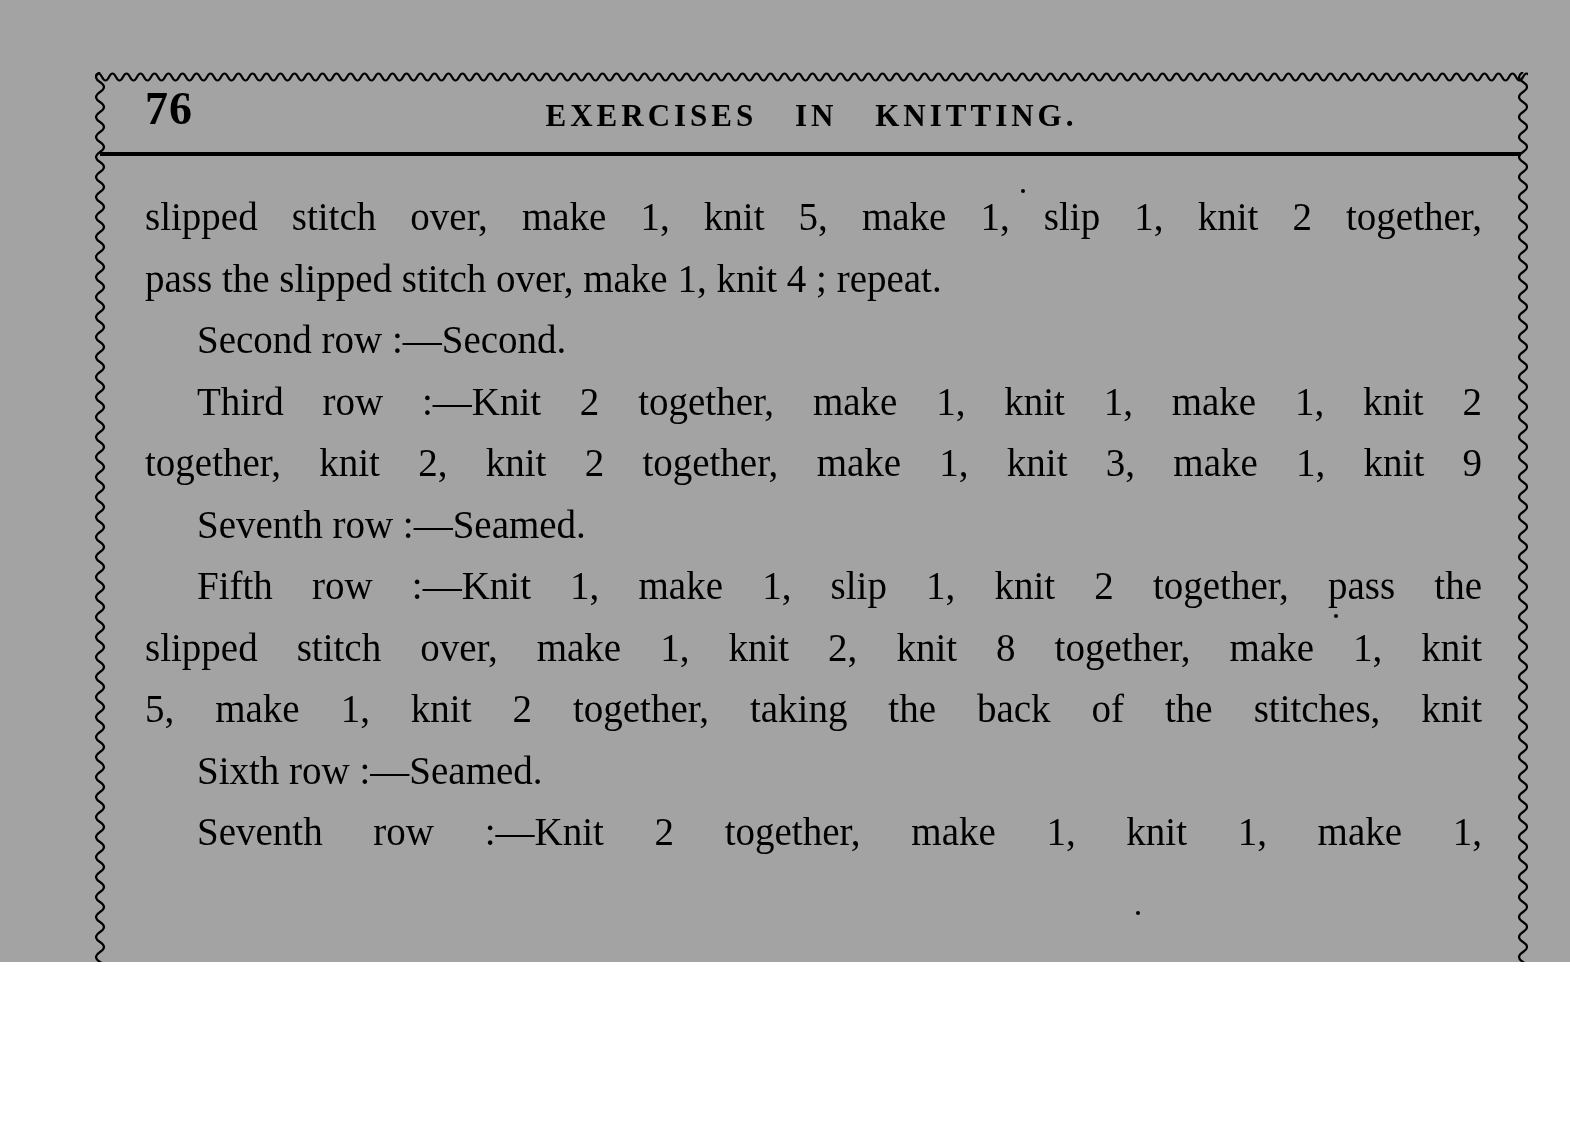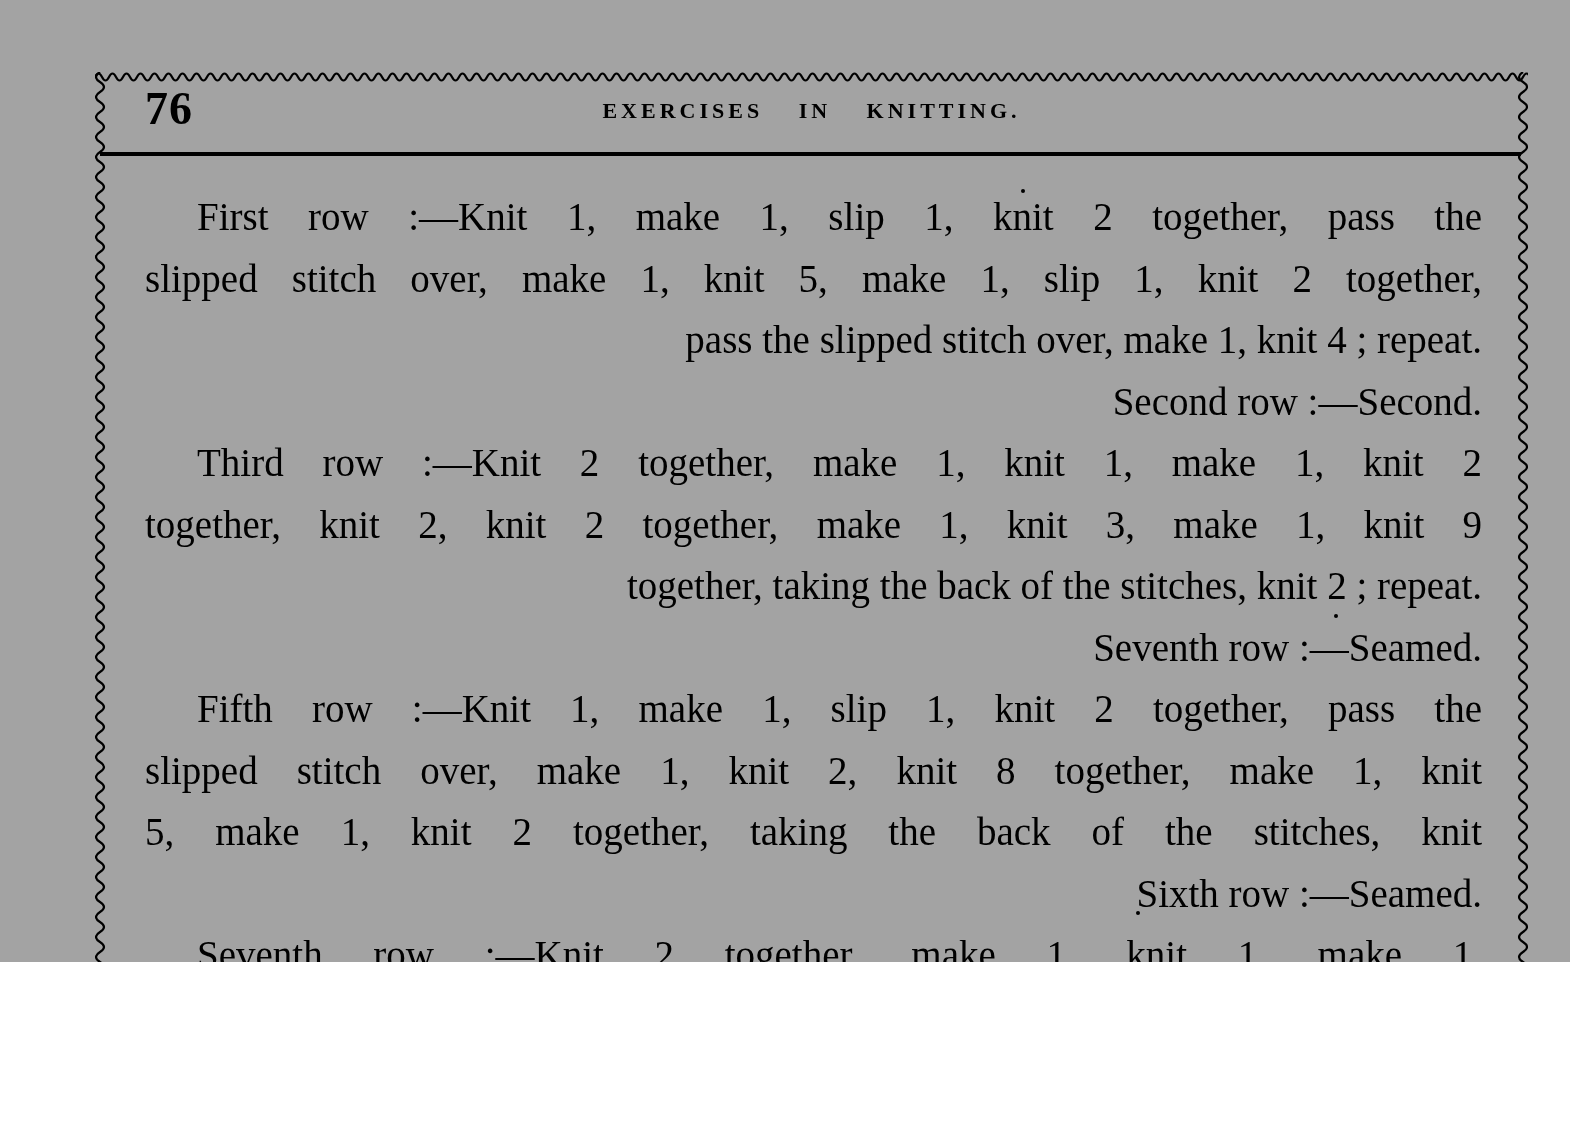--- a/index.html
+++ b/index.html
@@ -8,54 +8,52 @@
     overflow:hidden;font-family:"Liberation Serif","DejaVu Serif",serif;
   }
   .frame{position:absolute;left:95px;top:72px;width:1433px;height:1031px;}
   .frame>svg{position:absolute;left:0;top:0;width:100%;height:100%;}
   .page-number{
     position:absolute;left:50px;top:10px;
     font-size:46px;font-weight:700;letter-spacing:1px;
   }
   .title{
     position:absolute;left:0;right:0;top:26px;text-align:center;
-    font-size:22px;font-weight:700;letter-spacing:4px;word-spacing:26px;
+    font-size:31px;font-weight:700;letter-spacing:4px;word-spacing:26px;
   }
   .rule{position:absolute;left:5px;right:7px;top:80px;height:4px;background:#000;}
   .body{
     position:absolute;left:50px;right:46px;top:114px;
     font-size:39px;line-height:61.5px;
   }
-  .line{text-align:right;}
+  .line{text-align:left;}
   .line.just{text-align:justify;text-align-last:justify;}
   .line.indent{text-indent:52px;}
   .speck{position:absolute;background:#000;border-radius:50%;}
 </style>
 </head>
 <body>
 
 <div class="page">
   <div class="frame">
     <svg viewBox="0 0 1433 1031" preserveAspectRatio="none">
         <path d="M0 5 Q 3.5 -2 7 5 Q 10.5 12 14 5 Q 17.5 -2 21 5 Q 24.5 12 28 5 Q 31.5 -2 35 5 Q 38.5 12 42 5 Q 45.5 -2 49 5 Q 52.5 12 56 5 Q 59.5 -2 63 5 Q 66.5 12 70 5 Q 73.5 -2 77 5 Q 80.5 12 84 5 Q 87.5 -2 91 5 Q 94.5 12 98 5 Q 101.5 -2 105 5 Q 108.5 12 112 5 Q 115.5 -2 119 5 Q 122.5 12 126 5 Q 129.5 -2 133 5 Q 136.5 12 140 5 Q 143.5 -2 147 5 Q 150.5 12 154 5 Q 157.5 -2 161 5 Q 164.5 12 168 5 Q 171.5 -2 175 5 Q 178.5 12 182 5 Q 185.5 -2 189 5 Q 192.5 12 196 5 Q 199.5 -2 203 5 Q 206.5 12 210 5 Q 213.5 -2 217 5 Q 220.5 12 224 5 Q 227.5 -2 231 5 Q 234.5 12 238 5 Q 241.5 -2 245 5 Q 248.5 12 252 5 Q 255.5 -2 259 5 Q 262.5 12 266 5 Q 269.5 -2 273 5 Q 276.5 12 280 5 Q 283.5 -2 287 5 Q 290.5 12 294 5 Q 297.5 -2 301 5 Q 304.5 12 308 5 Q 311.5 -2 315 5 Q 318.5 12 322 5 Q 325.5 -2 329 5 Q 332.5 12 336 5 Q 339.5 -2 343 5 Q 346.5 12 350 5 Q 353.5 -2 357 5 Q 360.5 12 364 5 Q 367.5 -2 371 5 Q 374.5 12 378 5 Q 381.5 -2 385 5 Q 388.5 12 392 5 Q 395.5 -2 399 5 Q 402.5 12 406 5 Q 409.5 -2 413 5 Q 416.5 12 420 5 Q 423.5 -2 427 5 Q 430.5 12 434 5 Q 437.5 -2 441 5 Q 444.5 12 448 5 Q 451.5 -2 455 5 Q 458.5 12 462 5 Q 465.5 -2 469 5 Q 472.5 12 476 5 Q 479.5 -2 483 5 Q 486.5 12 490 5 Q 493.5 -2 497 5 Q 500.5 12 504 5 Q 507.5 -2 511 5 Q 514.5 12 518 5 Q 521.5 -2 525 5 Q 528.5 12 532 5 Q 535.5 -2 539 5 Q 542.5 12 546 5 Q 549.5 -2 553 5 Q 556.5 12 560 5 Q 563.5 -2 567 5 Q 570.5 12 574 5 Q 577.5 -2 581 5 Q 584.5 12 588 5 Q 591.5 -2 595 5 Q 598.5 12 602 5 Q 605.5 -2 609 5 Q 612.5 12 616 5 Q 619.5 -2 623 5 Q 626.5 12 630 5 Q 633.5 -2 637 5 Q 640.5 12 644 5 Q 647.5 -2 651 5 Q 654.5 12 658 5 Q 661.5 -2 665 5 Q 668.5 12 672 5 Q 675.5 -2 679 5 Q 682.5 12 686 5 Q 689.5 -2 693 5 Q 696.5 12 700 5 Q 703.5 -2 707 5 Q 710.5 12 714 5 Q 717.5 -2 721 5 Q 724.5 12 728 5 Q 731.5 -2 735 5 Q 738.5 12 742 5 Q 745.5 -2 749 5 Q 752.5 12 756 5 Q 759.5 -2 763 5 Q 766.5 12 770 5 Q 773.5 -2 777 5 Q 780.5 12 784 5 Q 787.5 -2 791 5 Q 794.5 12 798 5 Q 801.5 -2 805 5 Q 808.5 12 812 5 Q 815.5 -2 819 5 Q 822.5 12 826 5 Q 829.5 -2 833 5 Q 836.5 12 840 5 Q 843.5 -2 847 5 Q 850.5 12 854 5 Q 857.5 -2 861 5 Q 864.5 12 868 5 Q 871.5 -2 875 5 Q 878.5 12 882 5 Q 885.5 -2 889 5 Q 892.5 12 896 5 Q 899.5 -2 903 5 Q 906.5 12 910 5 Q 913.5 -2 917 5 Q 920.5 12 924 5 Q 927.5 -2 931 5 Q 934.5 12 938 5 Q 941.5 -2 945 5 Q 948.5 12 952 5 Q 955.5 -2 959 5 Q 962.5 12 966 5 Q 969.5 -2 973 5 Q 976.5 12 980 5 Q 983.5 -2 987 5 Q 990.5 12 994 5 Q 997.5 -2 1001 5 Q 1004.5 12 1008 5 Q 1011.5 -2 1015 5 Q 1018.5 12 1022 5 Q 1025.5 -2 1029 5 Q 1032.5 12 1036 5 Q 1039.5 -2 1043 5 Q 1046.5 12 1050 5 Q 1053.5 -2 1057 5 Q 1060.5 12 1064 5 Q 1067.5 -2 1071 5 Q 1074.5 12 1078 5 Q 1081.5 -2 1085 5 Q 1088.5 12 1092 5 Q 1095.5 -2 1099 5 Q 1102.5 12 1106 5 Q 1109.5 -2 1113 5 Q 1116.5 12 1120 5 Q 1123.5 -2 1127 5 Q 1130.5 12 1134 5 Q 1137.5 -2 1141 5 Q 1144.5 12 1148 5 Q 1151.5 -2 1155 5 Q 1158.5 12 1162 5 Q 1165.5 -2 1169 5 Q 1172.5 12 1176 5 Q 1179.5 -2 1183 5 Q 1186.5 12 1190 5 Q 1193.5 -2 1197 5 Q 1200.5 12 1204 5 Q 1207.5 -2 1211 5 Q 1214.5 12 1218 5 Q 1221.5 -2 1225 5 Q 1228.5 12 1232 5 Q 1235.5 -2 1239 5 Q 1242.5 12 1246 5 Q 1249.5 -2 1253 5 Q 1256.5 12 1260 5 Q 1263.5 -2 1267 5 Q 1270.5 12 1274 5 Q 1277.5 -2 1281 5 Q 1284.5 12 1288 5 Q 1291.5 -2 1295 5 Q 1298.5 12 1302 5 Q 1305.5 -2 1309 5 Q 1312.5 12 1316 5 Q 1319.5 -2 1323 5 Q 1326.5 12 1330 5 Q 1333.5 -2 1337 5 Q 1340.5 12 1344 5 Q 1347.5 -2 1351 5 Q 1354.5 12 1358 5 Q 1361.5 -2 1365 5 Q 1368.5 12 1372 5 Q 1375.5 -2 1379 5 Q 1382.5 12 1386 5 Q 1389.5 -2 1393 5 Q 1396.5 12 1400 5 Q 1403.5 -2 1407 5 Q 1410.5 12 1414 5 Q 1417.5 -2 1421 5 Q 1424.5 12 1428 5 Q 1431.5 -2 1435 5" fill="none" stroke="#000" stroke-width="2.2"></path>
         <path d="M0 1026 Q 3.5 1019 7 1026 Q 10.5 1033 14 1026 Q 17.5 1019 21 1026 Q 24.5 1033 28 1026 Q 31.5 1019 35 1026 Q 38.5 1033 42 1026 Q 45.5 1019 49 1026 Q 52.5 1033 56 1026 Q 59.5 1019 63 1026 Q 66.5 1033 70 1026 Q 73.5 1019 77 1026 Q 80.5 1033 84 1026 Q 87.5 1019 91 1026 Q 94.5 1033 98 1026 Q 101.5 1019 105 1026 Q 108.5 1033 112 1026 Q 115.5 1019 119 1026 Q 122.5 1033 126 1026 Q 129.5 1019 133 1026 Q 136.5 1033 140 1026 Q 143.5 1019 147 1026 Q 150.5 1033 154 1026 Q 157.5 1019 161 1026 Q 164.5 1033 168 1026 Q 171.5 1019 175 1026 Q 178.5 1033 182 1026 Q 185.5 1019 189 1026 Q 192.5 1033 196 1026 Q 199.5 1019 203 1026 Q 206.5 1033 210 1026 Q 213.5 1019 217 1026 Q 220.5 1033 224 1026 Q 227.5 1019 231 1026 Q 234.5 1033 238 1026 Q 241.5 1019 245 1026 Q 248.5 1033 252 1026 Q 255.5 1019 259 1026 Q 262.5 1033 266 1026 Q 269.5 1019 273 1026 Q 276.5 1033 280 1026 Q 283.5 1019 287 1026 Q 290.5 1033 294 1026 Q 297.5 1019 301 1026 Q 304.5 1033 308 1026 Q 311.5 1019 315 1026 Q 318.5 1033 322 1026 Q 325.5 1019 329 1026 Q 332.5 1033 336 1026 Q 339.5 1019 343 1026 Q 346.5 1033 350 1026 Q 353.5 1019 357 1026 Q 360.5 1033 364 1026 Q 367.5 1019 371 1026 Q 374.5 1033 378 1026 Q 381.5 1019 385 1026 Q 388.5 1033 392 1026 Q 395.5 1019 399 1026 Q 402.5 1033 406 1026 Q 409.5 1019 413 1026 Q 416.5 1033 420 1026 Q 423.5 1019 427 1026 Q 430.5 1033 434 1026 Q 437.5 1019 441 1026 Q 444.5 1033 448 1026 Q 451.5 1019 455 1026 Q 458.5 1033 462 1026 Q 465.5 1019 469 1026 Q 472.5 1033 476 1026 Q 479.5 1019 483 1026 Q 486.5 1033 490 1026 Q 493.5 1019 497 1026 Q 500.5 1033 504 1026 Q 507.5 1019 511 1026 Q 514.5 1033 518 1026 Q 521.5 1019 525 1026 Q 528.5 1033 532 1026 Q 535.5 1019 539 1026 Q 542.5 1033 546 1026 Q 549.5 1019 553 1026 Q 556.5 1033 560 1026 Q 563.5 1019 567 1026 Q 570.5 1033 574 1026 Q 577.5 1019 581 1026 Q 584.5 1033 588 1026 Q 591.5 1019 595 1026 Q 598.5 1033 602 1026 Q 605.5 1019 609 1026 Q 612.5 1033 616 1026 Q 619.5 1019 623 1026 Q 626.5 1033 630 1026 Q 633.5 1019 637 1026 Q 640.5 1033 644 1026 Q 647.5 1019 651 1026 Q 654.5 1033 658 1026 Q 661.5 1019 665 1026 Q 668.5 1033 672 1026 Q 675.5 1019 679 1026 Q 682.5 1033 686 1026 Q 689.5 1019 693 1026 Q 696.5 1033 700 1026 Q 703.5 1019 707 1026 Q 710.5 1033 714 1026 Q 717.5 1019 721 1026 Q 724.5 1033 728 1026 Q 731.5 1019 735 1026 Q 738.5 1033 742 1026 Q 745.5 1019 749 1026 Q 752.5 1033 756 1026 Q 759.5 1019 763 1026 Q 766.5 1033 770 1026 Q 773.5 1019 777 1026 Q 780.5 1033 784 1026 Q 787.5 1019 791 1026 Q 794.5 1033 798 1026 Q 801.5 1019 805 1026 Q 808.5 1033 812 1026 Q 815.5 1019 819 1026 Q 822.5 1033 826 1026 Q 829.5 1019 833 1026 Q 836.5 1033 840 1026 Q 843.5 1019 847 1026 Q 850.5 1033 854 1026 Q 857.5 1019 861 1026 Q 864.5 1033 868 1026 Q 871.5 1019 875 1026 Q 878.5 1033 882 1026 Q 885.5 1019 889 1026 Q 892.5 1033 896 1026 Q 899.5 1019 903 1026 Q 906.5 1033 910 1026 Q 913.5 1019 917 1026 Q 920.5 1033 924 1026 Q 927.5 1019 931 1026 Q 934.5 1033 938 1026 Q 941.5 1019 945 1026 Q 948.5 1033 952 1026 Q 955.5 1019 959 1026 Q 962.5 1033 966 1026 Q 969.5 1019 973 1026 Q 976.5 1033 980 1026 Q 983.5 1019 987 1026 Q 990.5 1033 994 1026 Q 997.5 1019 1001 1026 Q 1004.5 1033 1008 1026 Q 1011.5 1019 1015 1026 Q 1018.5 1033 1022 1026 Q 1025.5 1019 1029 1026 Q 1032.5 1033 1036 1026 Q 1039.5 1019 1043 1026 Q 1046.5 1033 1050 1026 Q 1053.5 1019 1057 1026 Q 1060.5 1033 1064 1026 Q 1067.5 1019 1071 1026 Q 1074.5 1033 1078 1026 Q 1081.5 1019 1085 1026 Q 1088.5 1033 1092 1026 Q 1095.5 1019 1099 1026 Q 1102.5 1033 1106 1026 Q 1109.5 1019 1113 1026 Q 1116.5 1033 1120 1026 Q 1123.5 1019 1127 1026 Q 1130.5 1033 1134 1026 Q 1137.5 1019 1141 1026 Q 1144.5 1033 1148 1026 Q 1151.5 1019 1155 1026 Q 1158.5 1033 1162 1026 Q 1165.5 1019 1169 1026 Q 1172.5 1033 1176 1026 Q 1179.5 1019 1183 1026 Q 1186.5 1033 1190 1026 Q 1193.5 1019 1197 1026 Q 1200.5 1033 1204 1026 Q 1207.5 1019 1211 1026 Q 1214.5 1033 1218 1026 Q 1221.5 1019 1225 1026 Q 1228.5 1033 1232 1026 Q 1235.5 1019 1239 1026 Q 1242.5 1033 1246 1026 Q 1249.5 1019 1253 1026 Q 1256.5 1033 1260 1026 Q 1263.5 1019 1267 1026 Q 1270.5 1033 1274 1026 Q 1277.5 1019 1281 1026 Q 1284.5 1033 1288 1026 Q 1291.5 1019 1295 1026 Q 1298.5 1033 1302 1026 Q 1305.5 1019 1309 1026 Q 1312.5 1033 1316 1026 Q 1319.5 1019 1323 1026 Q 1326.5 1033 1330 1026 Q 1333.5 1019 1337 1026 Q 1340.5 1033 1344 1026 Q 1347.5 1019 1351 1026 Q 1354.5 1033 1358 1026 Q 1361.5 1019 1365 1026 Q 1368.5 1033 1372 1026 Q 1375.5 1019 1379 1026 Q 1382.5 1033 1386 1026 Q 1389.5 1019 1393 1026 Q 1396.5 1033 1400 1026 Q 1403.5 1019 1407 1026 Q 1410.5 1033 1414 1026 Q 1417.5 1019 1421 1026 Q 1424.5 1033 1428 1026 Q 1431.5 1019 1435 1026" fill="none" stroke="#000" stroke-width="2.2"></path>
         <path d="M5 0 Q -3 5 5 10 Q 13 15 5 20 Q -3 25 5 30 Q 13 35 5 40 Q -3 45 5 50 Q 13 55 5 60 Q -3 65 5 70 Q 13 75 5 80 Q -3 85 5 90 Q 13 95 5 100 Q -3 105 5 110 Q 13 115 5 120 Q -3 125 5 130 Q 13 135 5 140 Q -3 145 5 150 Q 13 155 5 160 Q -3 165 5 170 Q 13 175 5 180 Q -3 185 5 190 Q 13 195 5 200 Q -3 205 5 210 Q 13 215 5 220 Q -3 225 5 230 Q 13 235 5 240 Q -3 245 5 250 Q 13 255 5 260 Q -3 265 5 270 Q 13 275 5 280 Q -3 285 5 290 Q 13 295 5 300 Q -3 305 5 310 Q 13 315 5 320 Q -3 325 5 330 Q 13 335 5 340 Q -3 345 5 350 Q 13 355 5 360 Q -3 365 5 370 Q 13 375 5 380 Q -3 385 5 390 Q 13 395 5 400 Q -3 405 5 410 Q 13 415 5 420 Q -3 425 5 430 Q 13 435 5 440 Q -3 445 5 450 Q 13 455 5 460 Q -3 465 5 470 Q 13 475 5 480 Q -3 485 5 490 Q 13 495 5 500 Q -3 505 5 510 Q 13 515 5 520 Q -3 525 5 530 Q 13 535 5 540 Q -3 545 5 550 Q 13 555 5 560 Q -3 565 5 570 Q 13 575 5 580 Q -3 585 5 590 Q 13 595 5 600 Q -3 605 5 610 Q 13 615 5 620 Q -3 625 5 630 Q 13 635 5 640 Q -3 645 5 650 Q 13 655 5 660 Q -3 665 5 670 Q 13 675 5 680 Q -3 685 5 690 Q 13 695 5 700 Q -3 705 5 710 Q 13 715 5 720 Q -3 725 5 730 Q 13 735 5 740 Q -3 745 5 750 Q 13 755 5 760 Q -3 765 5 770 Q 13 775 5 780 Q -3 785 5 790 Q 13 795 5 800 Q -3 805 5 810 Q 13 815 5 820 Q -3 825 5 830 Q 13 835 5 840 Q -3 845 5 850 Q 13 855 5 860 Q -3 865 5 870 Q 13 875 5 880 Q -3 885 5 890 Q 13 895 5 900 Q -3 905 5 910 Q 13 915 5 920 Q -3 925 5 930 Q 13 935 5 940 Q -3 945 5 950 Q 13 955 5 960 Q -3 965 5 970 Q 13 975 5 980 Q -3 985 5 990 Q 13 995 5 1000 Q -3 1005 5 1010 Q 13 1015 5 1020 Q -3 1025 5 1030 Q 13 1035 5 1040" fill="none" stroke="#000" stroke-width="2.2"></path>
         <path d="M1428 0 Q 1420 5 1428 10 Q 1436 15 1428 20 Q 1420 25 1428 30 Q 1436 35 1428 40 Q 1420 45 1428 50 Q 1436 55 1428 60 Q 1420 65 1428 70 Q 1436 75 1428 80 Q 1420 85 1428 90 Q 1436 95 1428 100 Q 1420 105 1428 110 Q 1436 115 1428 120 Q 1420 125 1428 130 Q 1436 135 1428 140 Q 1420 145 1428 150 Q 1436 155 1428 160 Q 1420 165 1428 170 Q 1436 175 1428 180 Q 1420 185 1428 190 Q 1436 195 1428 200 Q 1420 205 1428 210 Q 1436 215 1428 220 Q 1420 225 1428 230 Q 1436 235 1428 240 Q 1420 245 1428 250 Q 1436 255 1428 260 Q 1420 265 1428 270 Q 1436 275 1428 280 Q 1420 285 1428 290 Q 1436 295 1428 300 Q 1420 305 1428 310 Q 1436 315 1428 320 Q 1420 325 1428 330 Q 1436 335 1428 340 Q 1420 345 1428 350 Q 1436 355 1428 360 Q 1420 365 1428 370 Q 1436 375 1428 380 Q 1420 385 1428 390 Q 1436 395 1428 400 Q 1420 405 1428 410 Q 1436 415 1428 420 Q 1420 425 1428 430 Q 1436 435 1428 440 Q 1420 445 1428 450 Q 1436 455 1428 460 Q 1420 465 1428 470 Q 1436 475 1428 480 Q 1420 485 1428 490 Q 1436 495 1428 500 Q 1420 505 1428 510 Q 1436 515 1428 520 Q 1420 525 1428 530 Q 1436 535 1428 540 Q 1420 545 1428 550 Q 1436 555 1428 560 Q 1420 565 1428 570 Q 1436 575 1428 580 Q 1420 585 1428 590 Q 1436 595 1428 600 Q 1420 605 1428 610 Q 1436 615 1428 620 Q 1420 625 1428 630 Q 1436 635 1428 640 Q 1420 645 1428 650 Q 1436 655 1428 660 Q 1420 665 1428 670 Q 1436 675 1428 680 Q 1420 685 1428 690 Q 1436 695 1428 700 Q 1420 705 1428 710 Q 1436 715 1428 720 Q 1420 725 1428 730 Q 1436 735 1428 740 Q 1420 745 1428 750 Q 1436 755 1428 760 Q 1420 765 1428 770 Q 1436 775 1428 780 Q 1420 785 1428 790 Q 1436 795 1428 800 Q 1420 805 1428 810 Q 1436 815 1428 820 Q 1420 825 1428 830 Q 1436 835 1428 840 Q 1420 845 1428 850 Q 1436 855 1428 860 Q 1420 865 1428 870 Q 1436 875 1428 880 Q 1420 885 1428 890 Q 1436 895 1428 900 Q 1420 905 1428 910 Q 1436 915 1428 920 Q 1420 925 1428 930 Q 1436 935 1428 940 Q 1420 945 1428 950 Q 1436 955 1428 960 Q 1420 965 1428 970 Q 1436 975 1428 980 Q 1420 985 1428 990 Q 1436 995 1428 1000 Q 1420 1005 1428 1010 Q 1436 1015 1428 1020 Q 1420 1025 1428 1030 Q 1436 1035 1428 1040" fill="none" stroke="#000" stroke-width="2.2"></path>
       </svg>
     <div class="page-number">76</div>
     <div class="title">EXERCISES IN KNITTING.</div>
     <div class="rule"></div>
     <div class="body">
-        <div class="line indent just">First row :—Knit 1, make 1, slip 1, knit 2 together, pass the</div>
         <div class="line just">slipped stitch over, make 1, knit 5, make 1, slip 1, knit 2 together,</div>
         <div class="line">pass the slipped stitch over, make 1, knit 4 ; repeat.</div>
         <div class="line indent">Second row :—Second.</div>
         <div class="line indent just">Third row :—Knit 2 together, make 1, knit 1, make 1, knit 2</div>
         <div class="line just">together, knit 2, knit 2 together, make 1, knit 3, make 1, knit 9</div>
-        <div class="line">together, taking the back of the stitches, knit 2 ; repeat.</div>
         <div class="line indent">Seventh row :—Seamed.</div>
         <div class="line indent just">Fifth row :—Knit 1, make 1, slip 1, knit 2 together, pass the</div>
         <div class="line just">slipped stitch over, make 1, knit 2, knit 8 together, make 1, knit</div>
         <div class="line just">5, make 1, knit 2 together, taking the back of the stitches, knit</div>
         <div class="line indent">Sixth row :—Seamed.</div>
         <div class="line indent just">Seventh row :—Knit 2 together, make 1, knit 1, make 1,</div>
       </div>
   </div>
   <div class="speck" style="left:1464px;top:1101px;width:22px;height:10px;transform:rotate(-12deg);"></div>
   <div class="speck" style="left:1060px;top:1132px;width:6px;height:5px;"></div>

